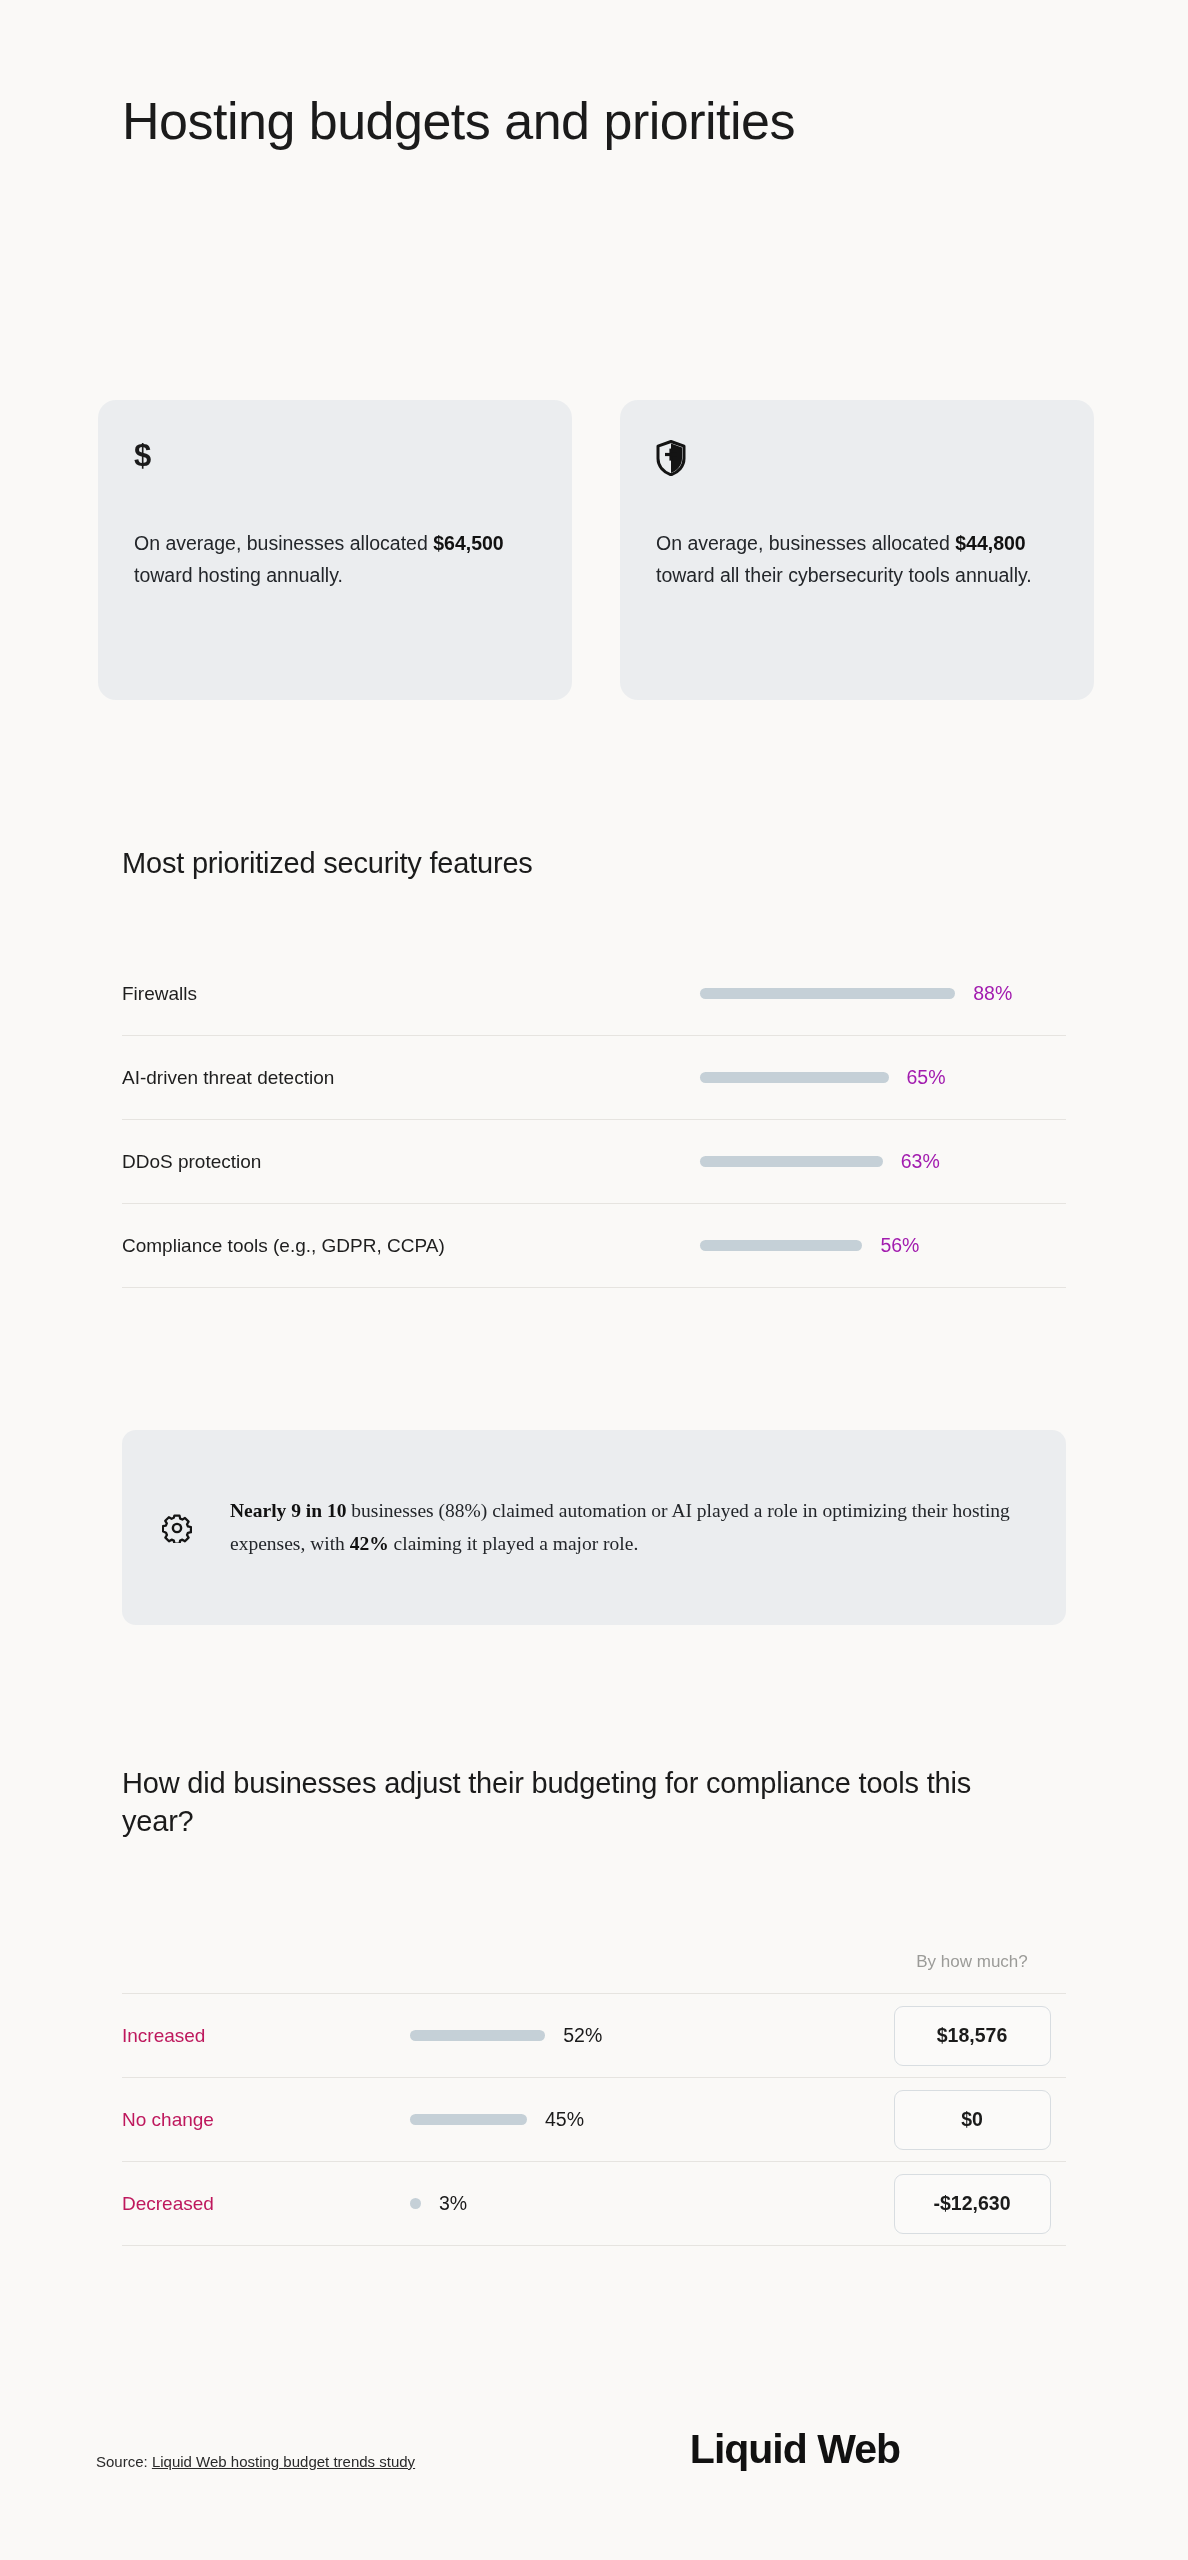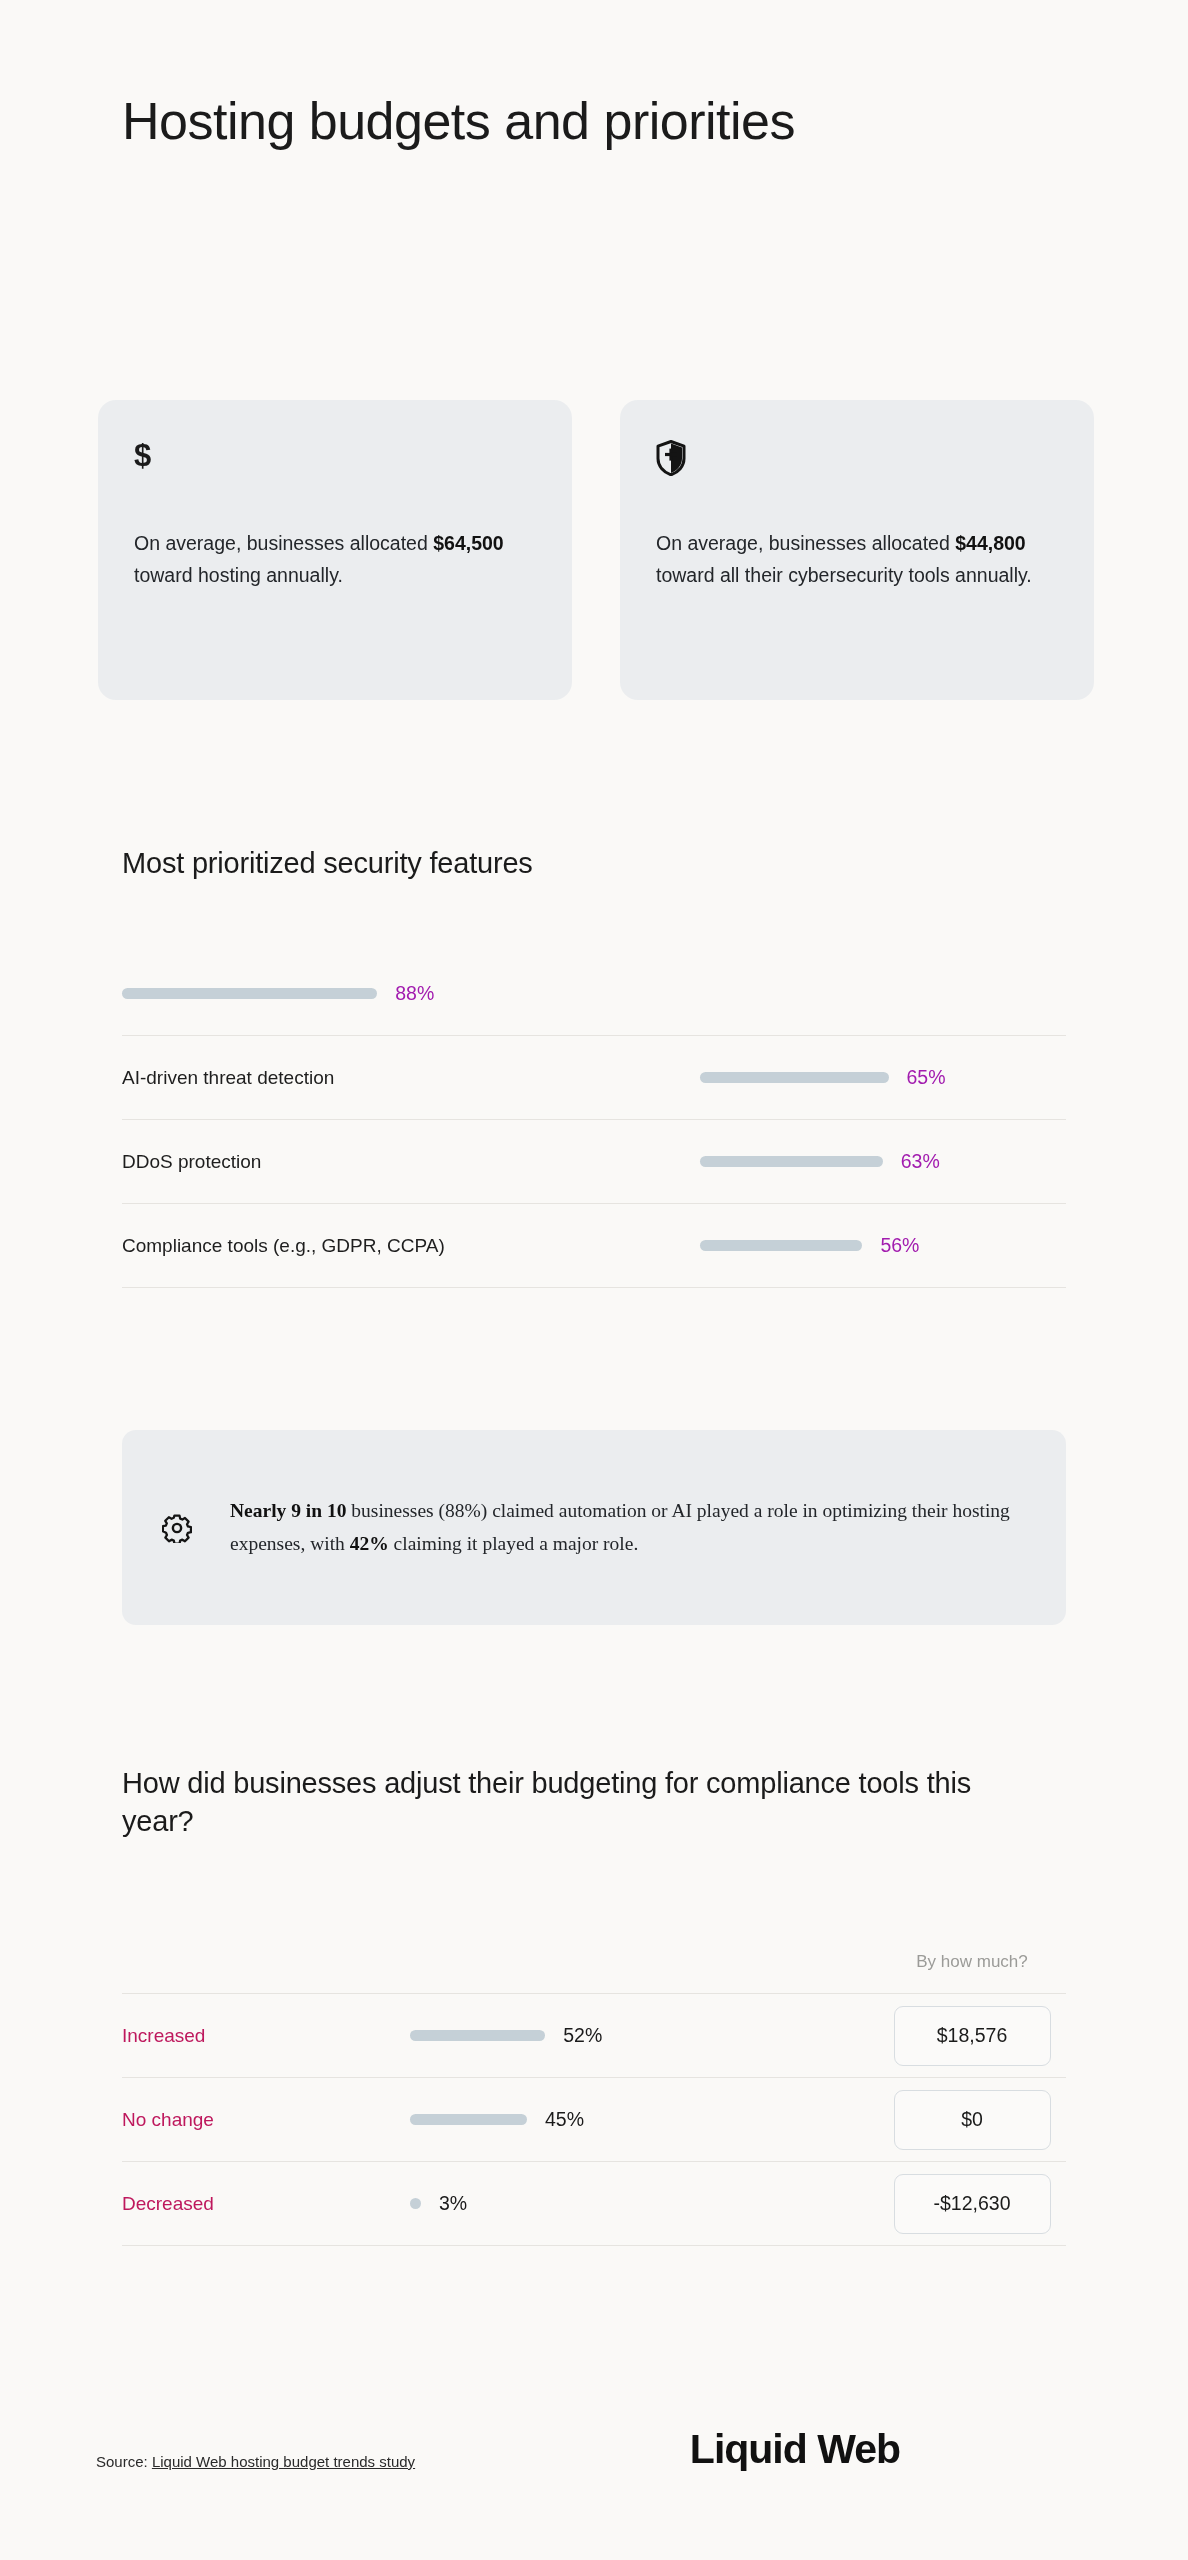--- a/index.html
+++ b/index.html
@@ -74,21 +74,21 @@
   .comp-row {
     display: flex; align-items: center; height: 84px; border-bottom: 1px solid #e6e4e0;
   }
   .comp-label { flex: 0 0 288px; font-size: 19px; color: #be185d; }
   .comp-bar-wrap { flex: 1 1 auto; display: flex; align-items: center; }
   .comp-pct { font-size: 19.5px; color: #1b1b1b; margin-left: 18px; white-space: nowrap; }
   .comp-amount-cell { flex: 0 0 188px; display: flex; justify-content: center; }
   .amount-pill {
     min-width: 157px; height: 60px; border: 1px solid #d8dde1; border-radius: 9px;
     background: #fbfaf9; display: flex; align-items: center; justify-content: center;
-    font-size: 19.5px; color: #1b1b1b; padding: 0 14px;
+    font-size: 19.5px; color: #1b1b1b; padding: 0 14px; font-weight: bold;
   }
 
   
   .footer { position: absolute; left: 0; top: 2420px; width: 996px; padding: 0 96px;
             display: flex; align-items: flex-end; justify-content: space-between; margin-top: 9px; }
   .source { font-size: 15px; color: #2a2a2a; }
   .source a { color: #2a2a2a; text-decoration: underline; }
   .logo { font-size: 41px; font-weight: 700; letter-spacing: -1px; color: #111; line-height: 1; }
 </style>
 </head>
@@ -122,20 +122,21 @@
         <span>On average, businesses allocated </span><b>$44,800</b><span> toward all their cybersecurity tools annually.</span>
       </div>
     </div>
 
   </div>
 
   <h2 class="sec-head" id="head-security">Most prioritized security features</h2>
 
   <div class="feature-list">
       <div class="feature-row">
+        <div class="feature-label">Firewalls</div>
         <div class="feature-bar-wrap">
           <div class="bar" style="width: 255.2px;"></div>
           <div class="feature-pct">88%</div>
         </div>
       </div>
       <div class="feature-row">
         <div class="feature-label">AI-driven threat detection</div>
         <div class="feature-bar-wrap">
           <div class="bar" style="width: 188.5px;"></div>
           <div class="feature-pct">65%</div>

